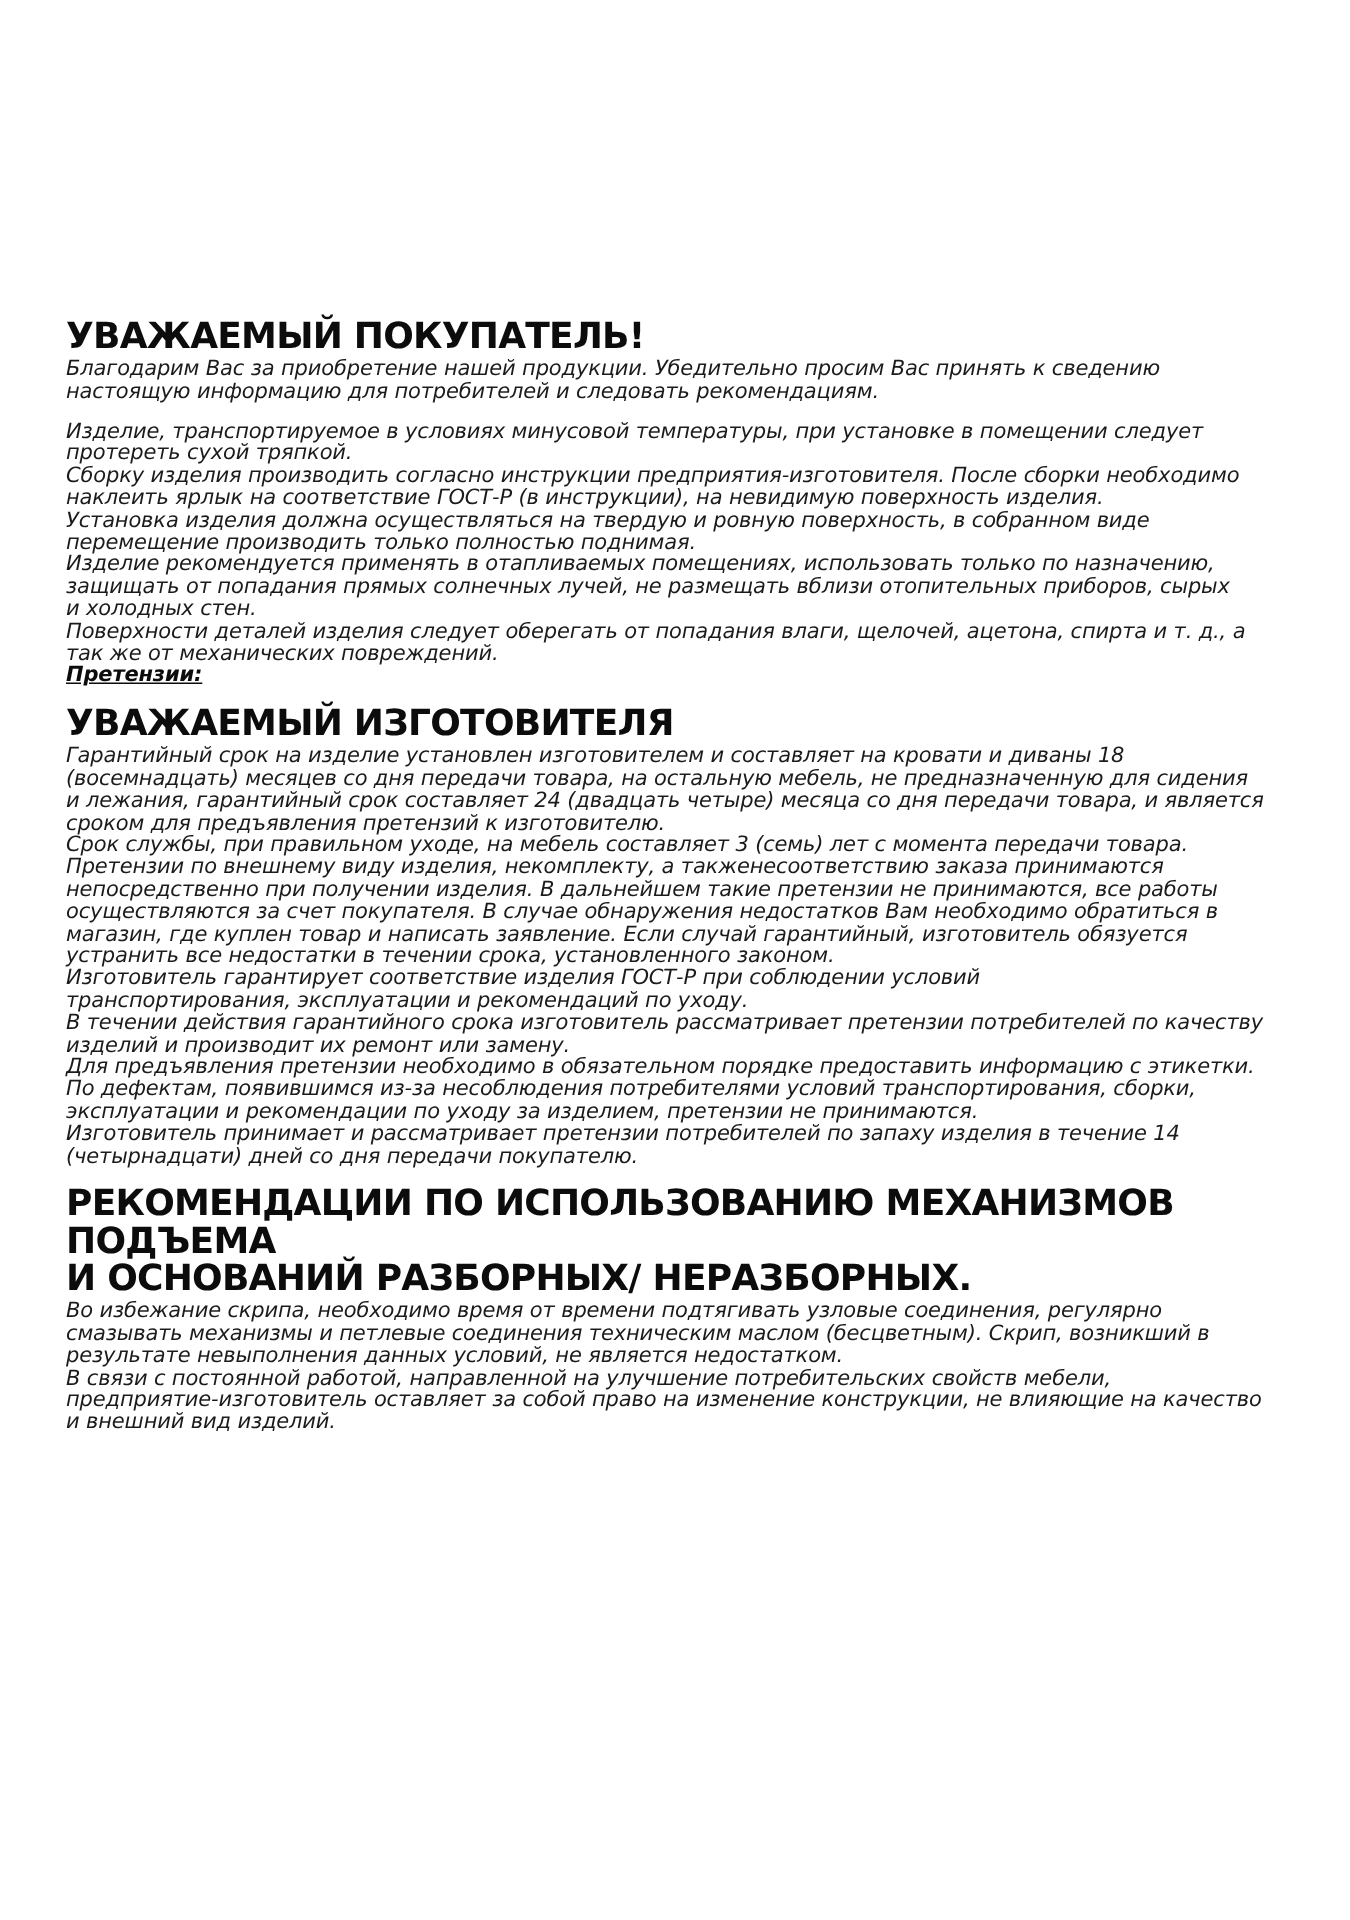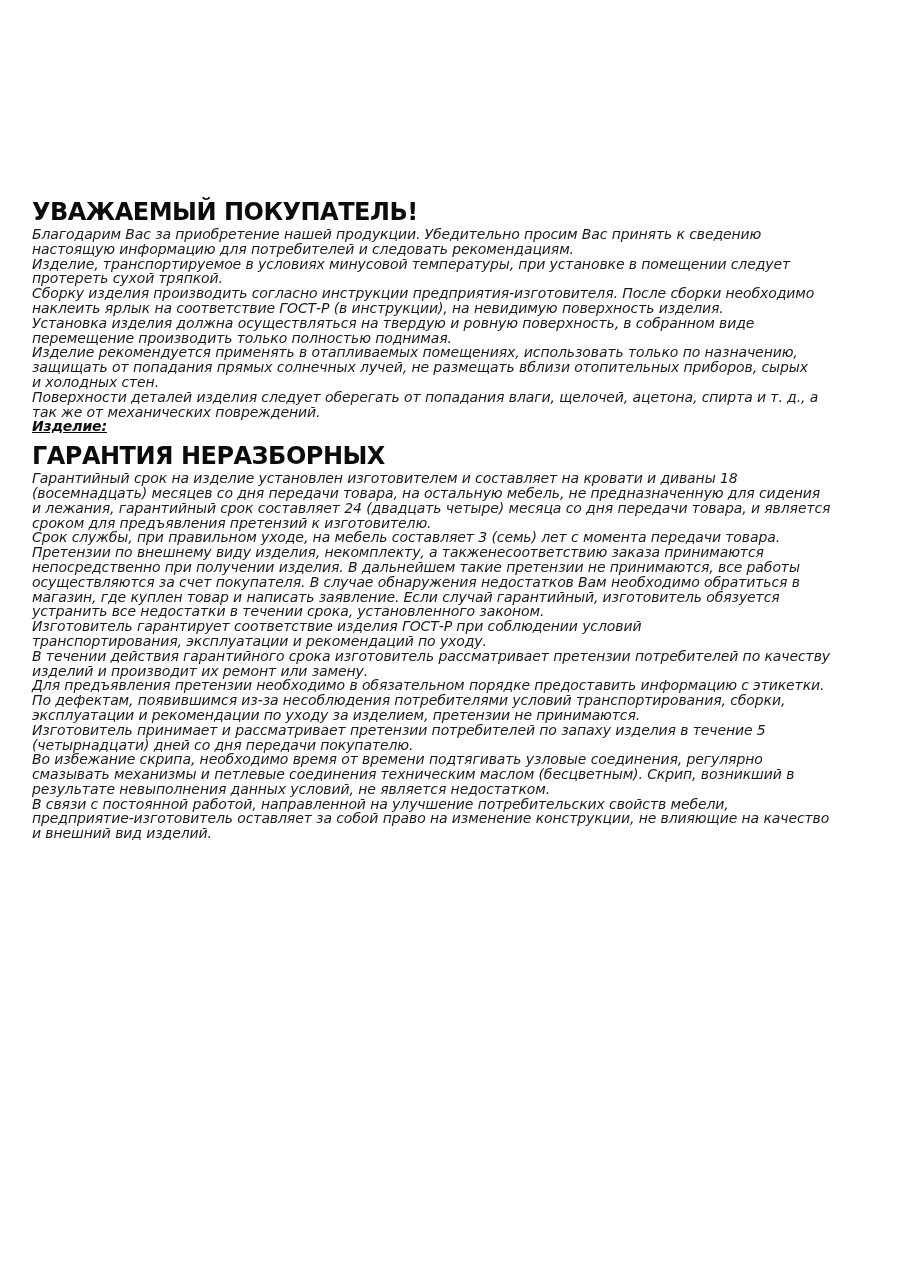--- a/index.html
+++ b/index.html
@@ -13,21 +13,21 @@
     overflow: hidden;
     font-family: "DejaVu Sans", "Liberation Sans", sans-serif;
   }
   .page {
     box-sizing: border-box;
     width: 900px;
     height: 1280px;
     padding: 200px 25px 0 32px;
     background: #ffffff;
   }
-  .doc-section { margin: 0; }
+  .doc-section { margin: 12px; }
   .section-heading {
     margin: 10px 0 2px 0;
     font-size: 24px;
     line-height: 25px;
     font-weight: bold;
     color: #0c0c0c;
     letter-spacing: -0.5px;
     white-space: pre-line;
   }
   .doc-section:first-child .section-heading { margin-top: 0; }
@@ -66,50 +66,52 @@
 протереть сухой тряпкой.</p>
           <p class="para">Сборку изделия производить согласно инструкции предприятия-изготовителя. После сборки необходимо
 наклеить ярлык на соответствие ГОСТ-Р (в инструкции), на невидимую поверхность изделия.</p>
           <p class="para">Установка изделия должна осуществляться на твердую и ровную поверхность, в собранном виде
 перемещение производить только полностью поднимая.</p>
           <p class="para">Изделие рекомендуется  применять в отапливаемых помещениях, использовать только по назначению,
 защищать от попадания прямых солнечных лучей, не размещать вблизи отопительных приборов, сырых
 и холодных стен.</p>
           <p class="para">Поверхности деталей изделия следует оберегать от попадания влаги, щелочей, ацетона, спирта и т. д., а
 так же от механических повреждений.</p>
-          <p class="para warning-label">Изделие:</p>
+          <p class="para warning-label">Претензии:</p>
         </div>
   </section>
 
   <section class="doc-section">
-    <h2 class="section-heading">ГАРАНТИЯ НЕРАЗБОРНЫХ</h2>
+    <h2 class="section-heading">УВАЖАЕМЫЙ ИЗГОТОВИТЕЛЯ</h2>
     <div class="section-body">
           <p class="para">Гарантийный срок на изделие установлен изготовителем и составляет на кровати и диваны 18
 (восемнадцать) месяцев со дня передачи товара, на остальную мебель, не предназначенную для сидения
 и лежания, гарантийный срок составляет 24 (двадцать четыре) месяца со дня передачи товара, и является
 сроком для предъявления претензий к изготовителю.</p>
           <p class="para">Срок службы, при правильном уходе, на мебель составляет 3 (семь) лет с момента передачи товара.</p>
           <p class="para">Претензии по внешнему виду изделия, некомплекту, а такженесоответствию заказа принимаются
 непосредственно при получении изделия. В дальнейшем такие претензии не принимаются, все работы
 осуществляются за счет покупателя. В случае обнаружения недостатков  Вам необходимо обратиться в
 магазин, где куплен товар и написать заявление. Если случай гарантийный, изготовитель обязуется
 устранить все недостатки в течении срока, установленного законом.</p>
           <p class="para">Изготовитель гарантирует соответствие изделия ГОСТ-Р при соблюдении условий
 транспортирования, эксплуатации и рекомендаций по уходу.</p>
           <p class="para">В течении действия гарантийного срока изготовитель рассматривает претензии потребителей по качеству
 изделий и производит их ремонт или замену.</p>
           <p class="para">Для предъявления претензии необходимо в обязательном порядке предоставить информацию с этикетки.
 По дефектам, появившимся из-за несоблюдения потребителями условий транспортирования, сборки,
 эксплуатации и рекомендации по уходу за изделием, претензии не принимаются.</p>
-          <p class="para">Изготовитель принимает и рассматривает претензии потребителей по запаху изделия в течение 5
+          <p class="para">Изготовитель принимает и рассматривает претензии потребителей по запаху изделия в течение 14
 (четырнадцати) дней со дня передачи  покупателю.</p>
         </div>
   </section>
 
   <section class="doc-section">
+    <h2 class="section-heading">РЕКОМЕНДАЦИИ ПО ИСПОЛЬЗОВАНИЮ МЕХАНИЗМОВ ПОДЪЕМА
+И ОСНОВАНИЙ РАЗБОРНЫХ/ НЕРАЗБОРНЫХ.</h2>
     <div class="section-body">
           <p class="para">Во избежание скрипа, необходимо время от времени подтягивать узловые соединения, регулярно
 смазывать механизмы и петлевые соединения техническим маслом (бесцветным). Скрип, возникший в
 результате невыполнения данных условий, не является недостатком.</p>
           <p class="para">В связи с постоянной работой, направленной на улучшение потребительских свойств мебели,
 предприятие-изготовитель оставляет за собой право на изменение конструкции, не влияющие на качество
 и внешний вид изделий.</p>
         </div>
   </section>
 </div>

